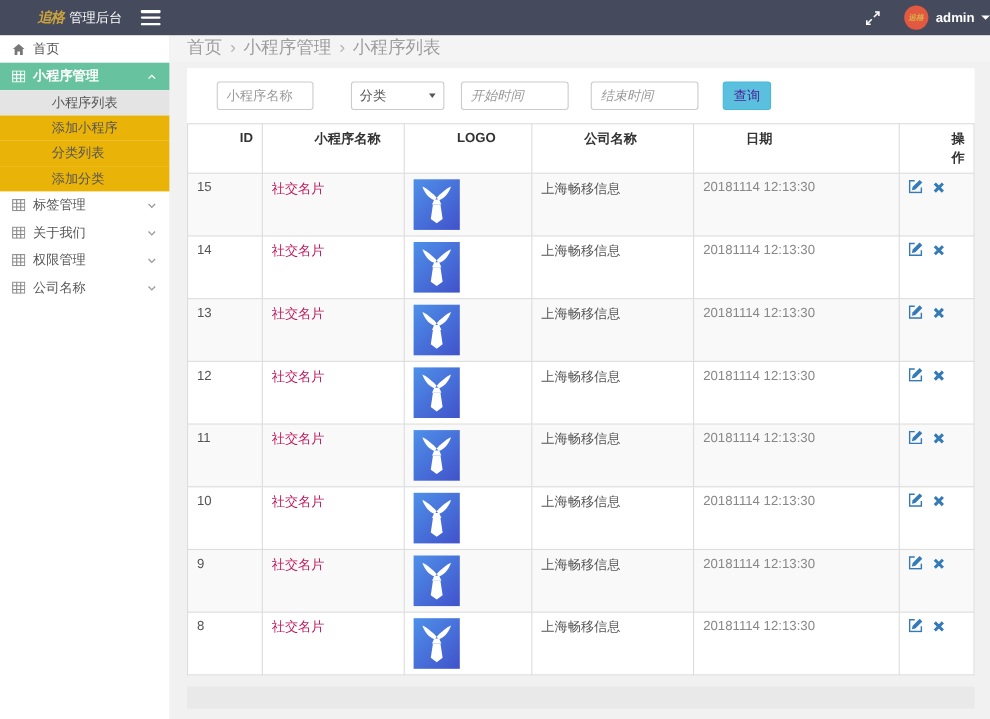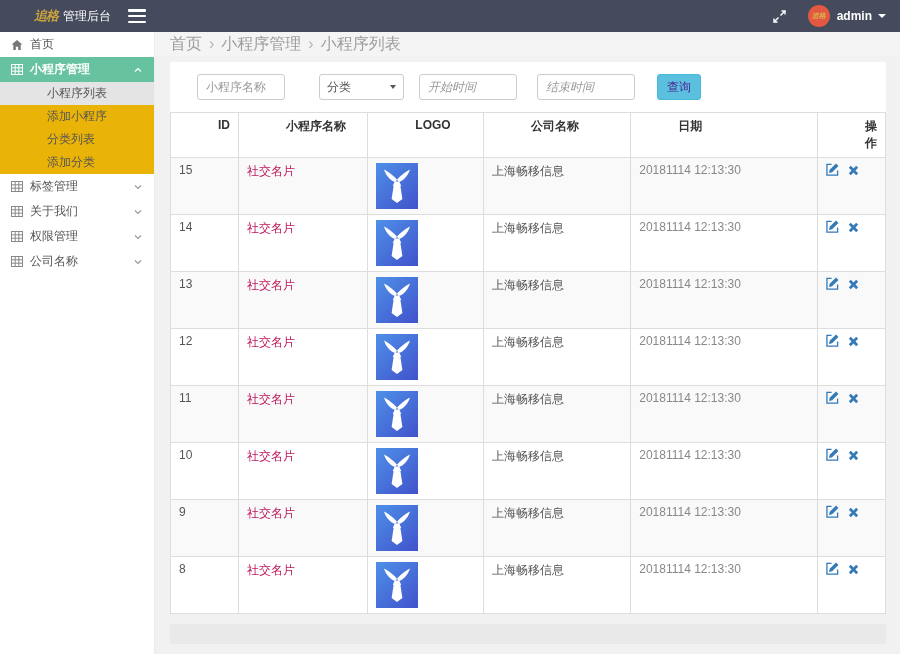--- a/index.html
+++ b/index.html
@@ -5,21 +5,21 @@
   * { margin:0; padding:0; box-sizing:border-box; }
   html,body { width:900px; height:654px; font-family:"Liberation Sans","DejaVu Sans",sans-serif; background:#f1f1f1; overflow:hidden; }
 
   
   .topbar { position:absolute; top:0; left:0; width:900px; height:32px; background:#454b5c; display:flex; align-items:center; z-index:10; }
   .brand { display:flex; align-items:center; width:118px; padding-left:34px; }
   .logo-mark { color:#c9a23f; font-size:13px; font-weight:bold; font-style:italic; letter-spacing:-1px; margin-right:5px; }
   .brand-title { color:#fff; font-size:12px; white-space:nowrap; }
   .hamburger { margin-left:10px; width:18px; height:14px; display:flex; flex-direction:column; justify-content:space-between; cursor:pointer; }
   .hamburger span { display:block; height:2.5px; background:#fff; border-radius:1px; }
-  .topbar-right { margin-left:auto; display:flex; align-items:center; padding-right:14px; }
+  .topbar-right { margin-left:auto; display:flex; align-items:center; }
   .fullscreen { margin-right:22px; cursor:pointer; display:flex; align-items:center; }
   .avatar { width:22px; height:22px; border-radius:50%; background:#e25840; color:#d9b04a; font-size:7px; font-weight:bold; font-style:italic; display:flex; align-items:center; justify-content:center; margin-right:7px; overflow:hidden; }
   .admin-name { color:#fff; font-size:12px; font-weight:bold; margin-right:6px; }
   .caret-down { width:0; height:0; border-left:4px solid transparent; border-right:4px solid transparent; border-top:4px solid #fff; }
 
   
   .sidebar { position:absolute; top:32px; left:0; bottom:0; width:155px; background:#fff; border-right:1px solid #ececec; font-size:12px; color:#555; }
   .side-item { height:25px; display:flex; align-items:center; padding:0 12px 0 11px; cursor:pointer; }
   .side-item .mi { width:13px; margin-right:6px; display:flex; align-items:center; }
   .side-item .chev { margin-left:auto; display:flex; align-items:center; }

